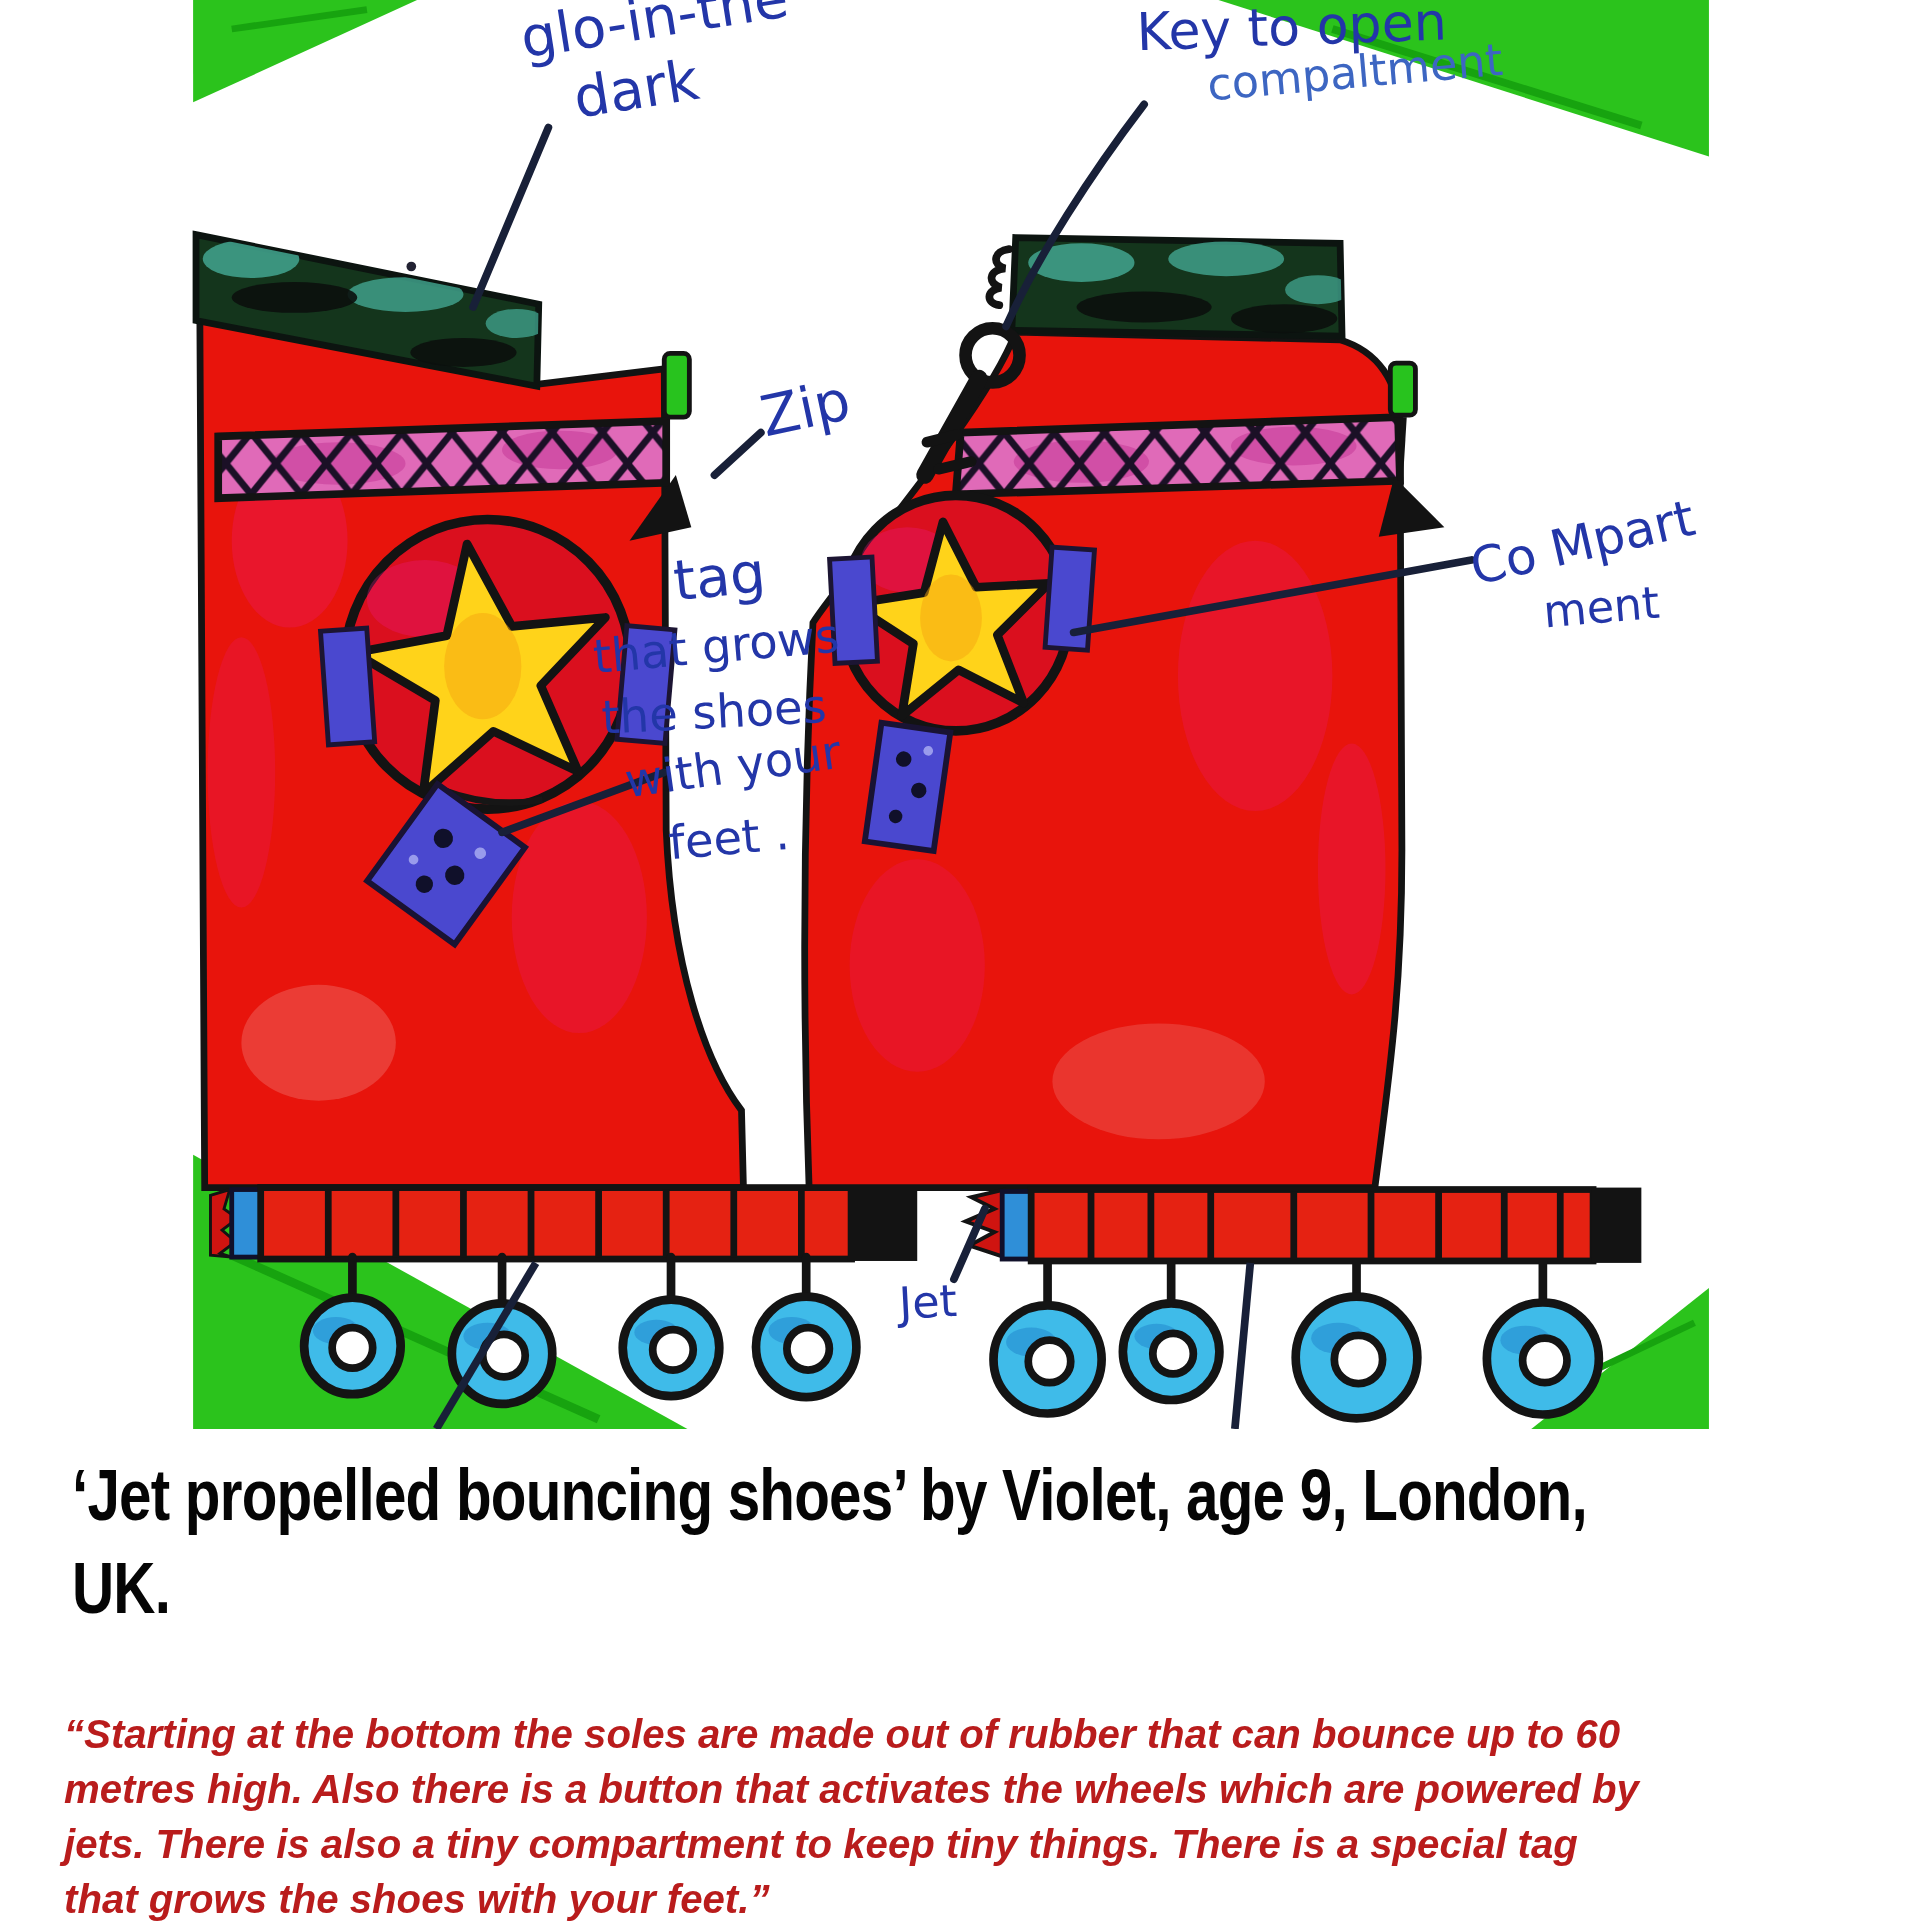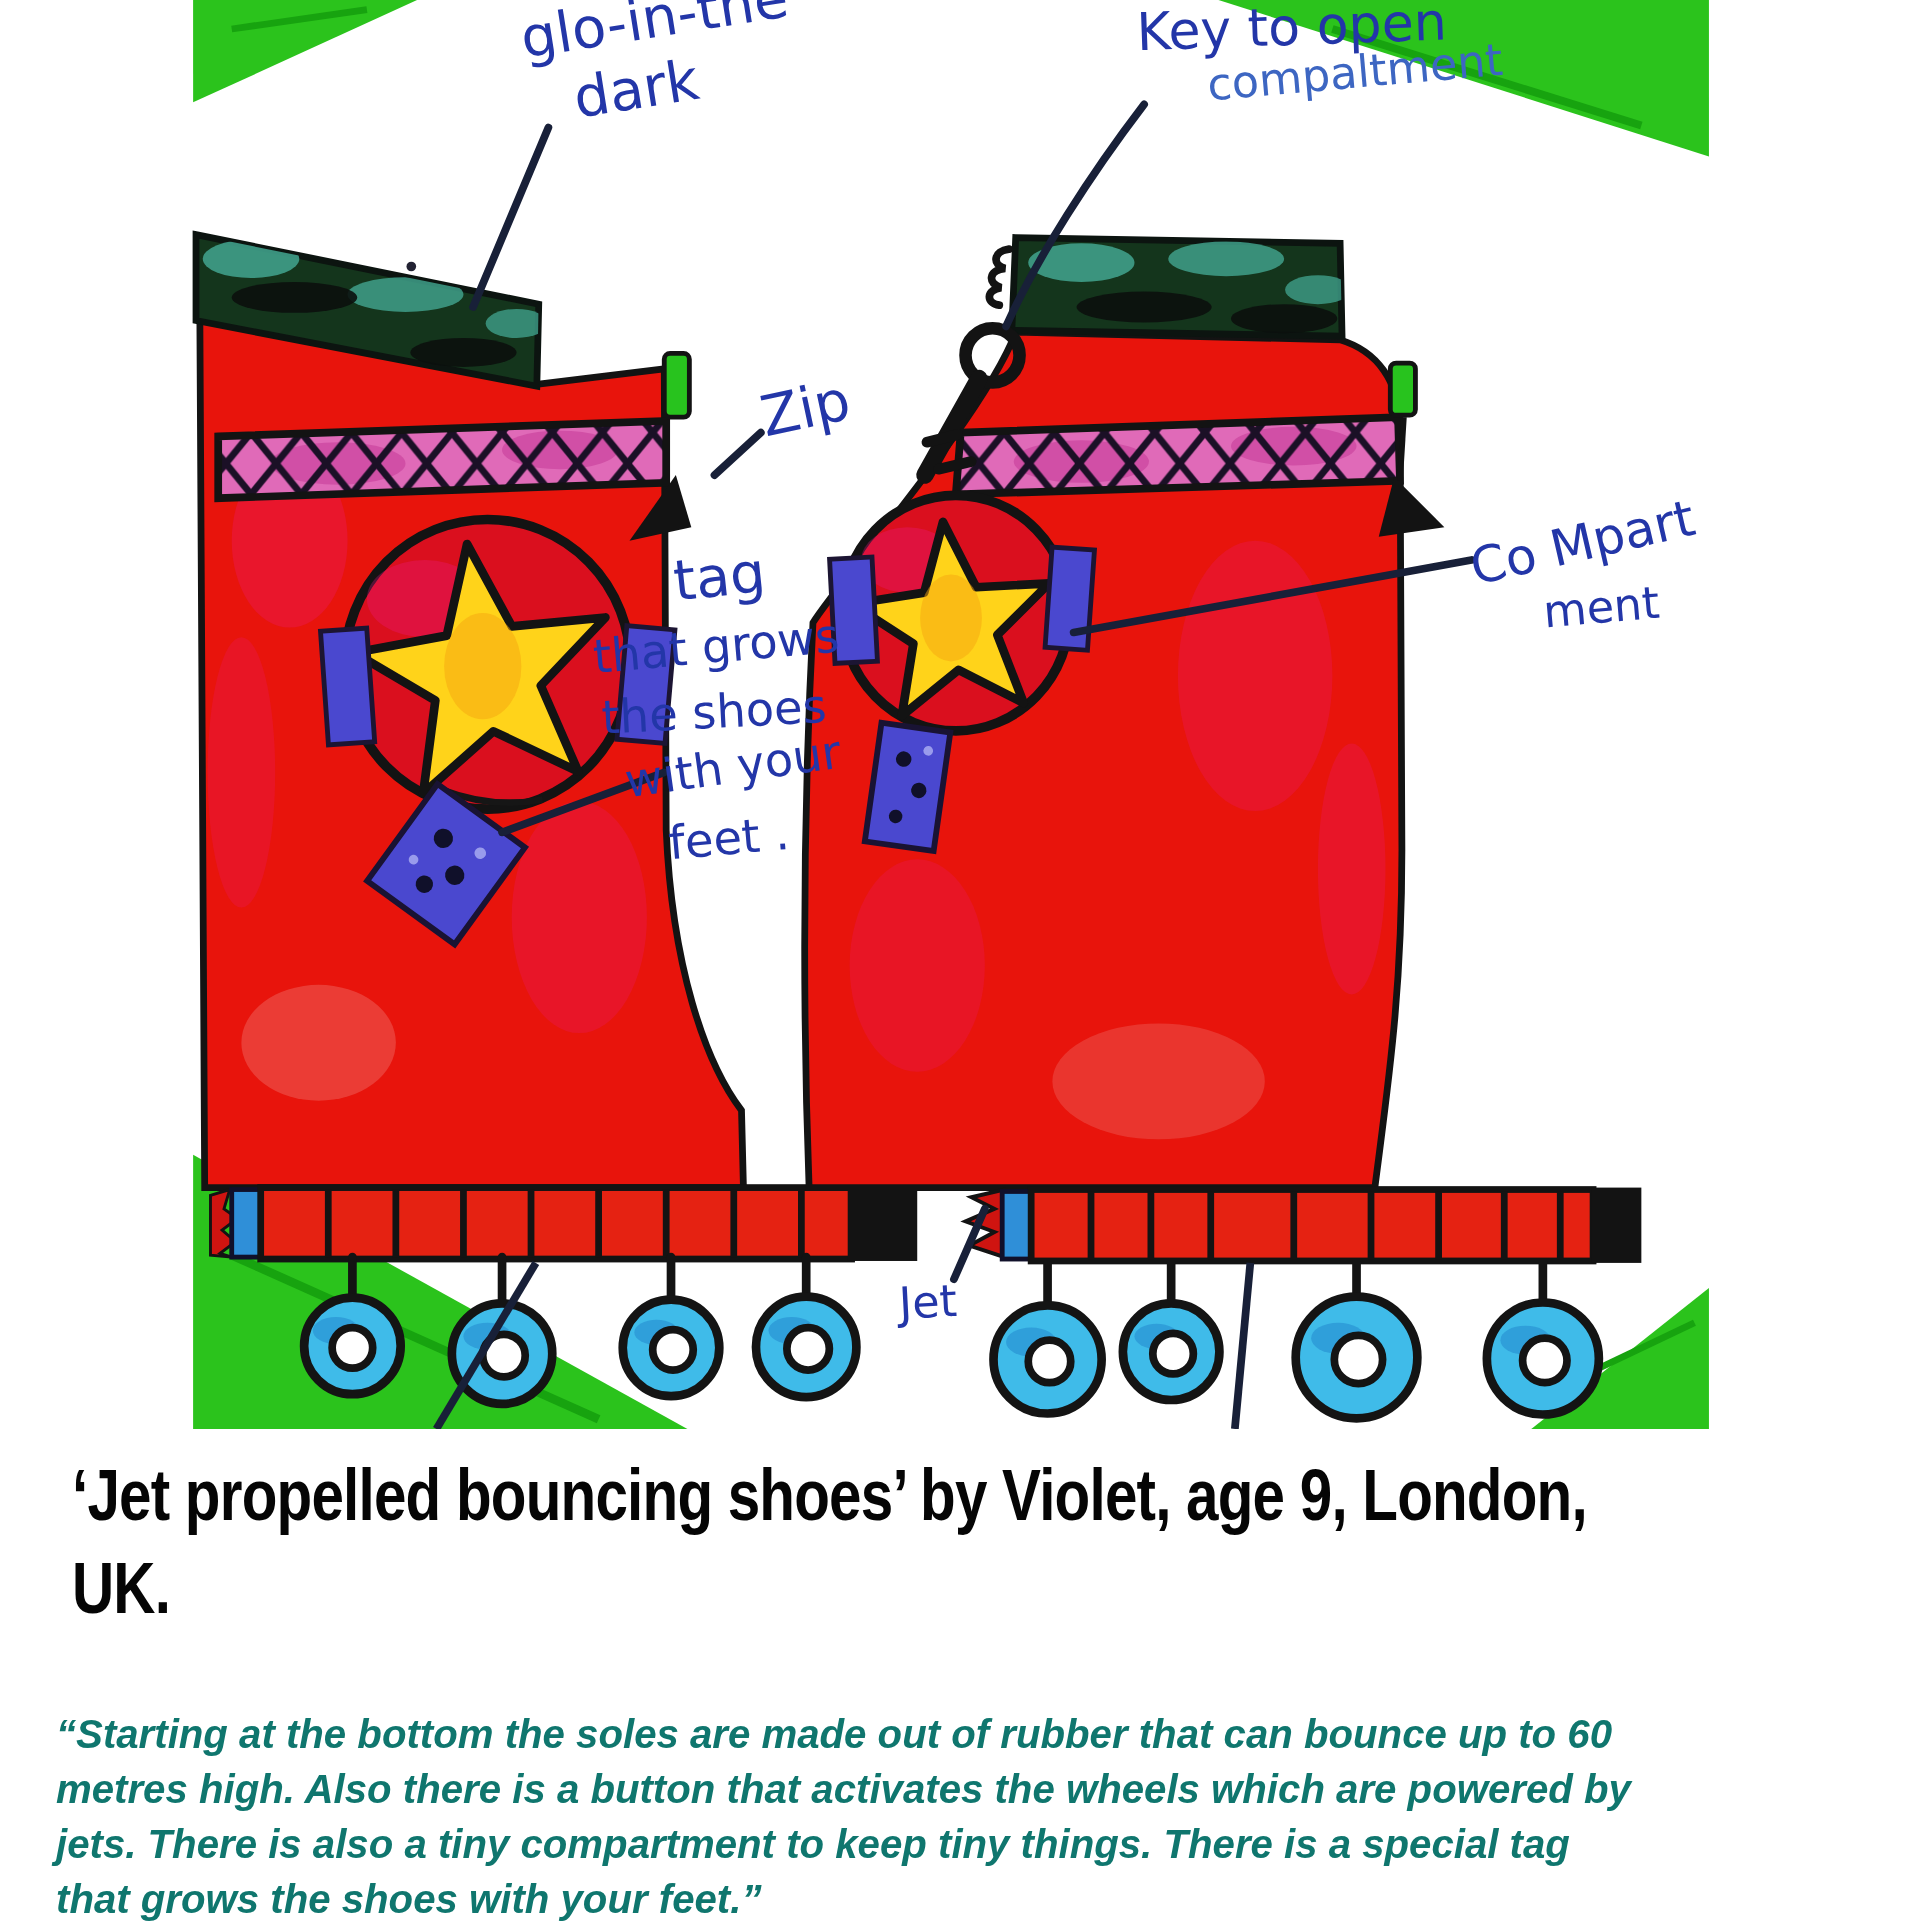--- a/index.html
+++ b/index.html
@@ -4,21 +4,21 @@
 <style>
   html,body{margin:0;padding:0;background:#ffffff;}
   body{width:1931px;height:1931px;position:relative;font-family:"Liberation Sans",sans-serif;}
   .stage{position:absolute;inset:0;background:#fff;overflow:hidden;}
   svg text{user-select:none;}
   .hw{font-family:"DejaVu Sans",sans-serif;fill:#2336a8;}
   .hw2{font-family:"DejaVu Sans",sans-serif;fill:#3d66c2;}
   .caption{position:absolute;left:72px;top:1448px;color:#050505;}
   .caption .cline{display:block;white-space:nowrap;font-weight:700;font-size:73px;line-height:93px;
     transform:scaleX(0.80);transform-origin:0 0;letter-spacing:-1px;}
-  .quote{position:absolute;left:56px;top:1707px;color:#0f766e;}
+  .quote{position:absolute;left:64px;top:1707px;color:#b91c1c;}
   .quote .qline{display:block;white-space:nowrap;font-weight:700;font-style:italic;font-size:41px;line-height:55px;
     transform:scaleX(0.98);transform-origin:0 0;}
 </style>
 </head>
 <body>
 
 <div class="stage">
 
   <svg width="1931" height="1429" viewBox="0 0 2000 1480" style="position:absolute;left:0;top:0;">
     <defs>

